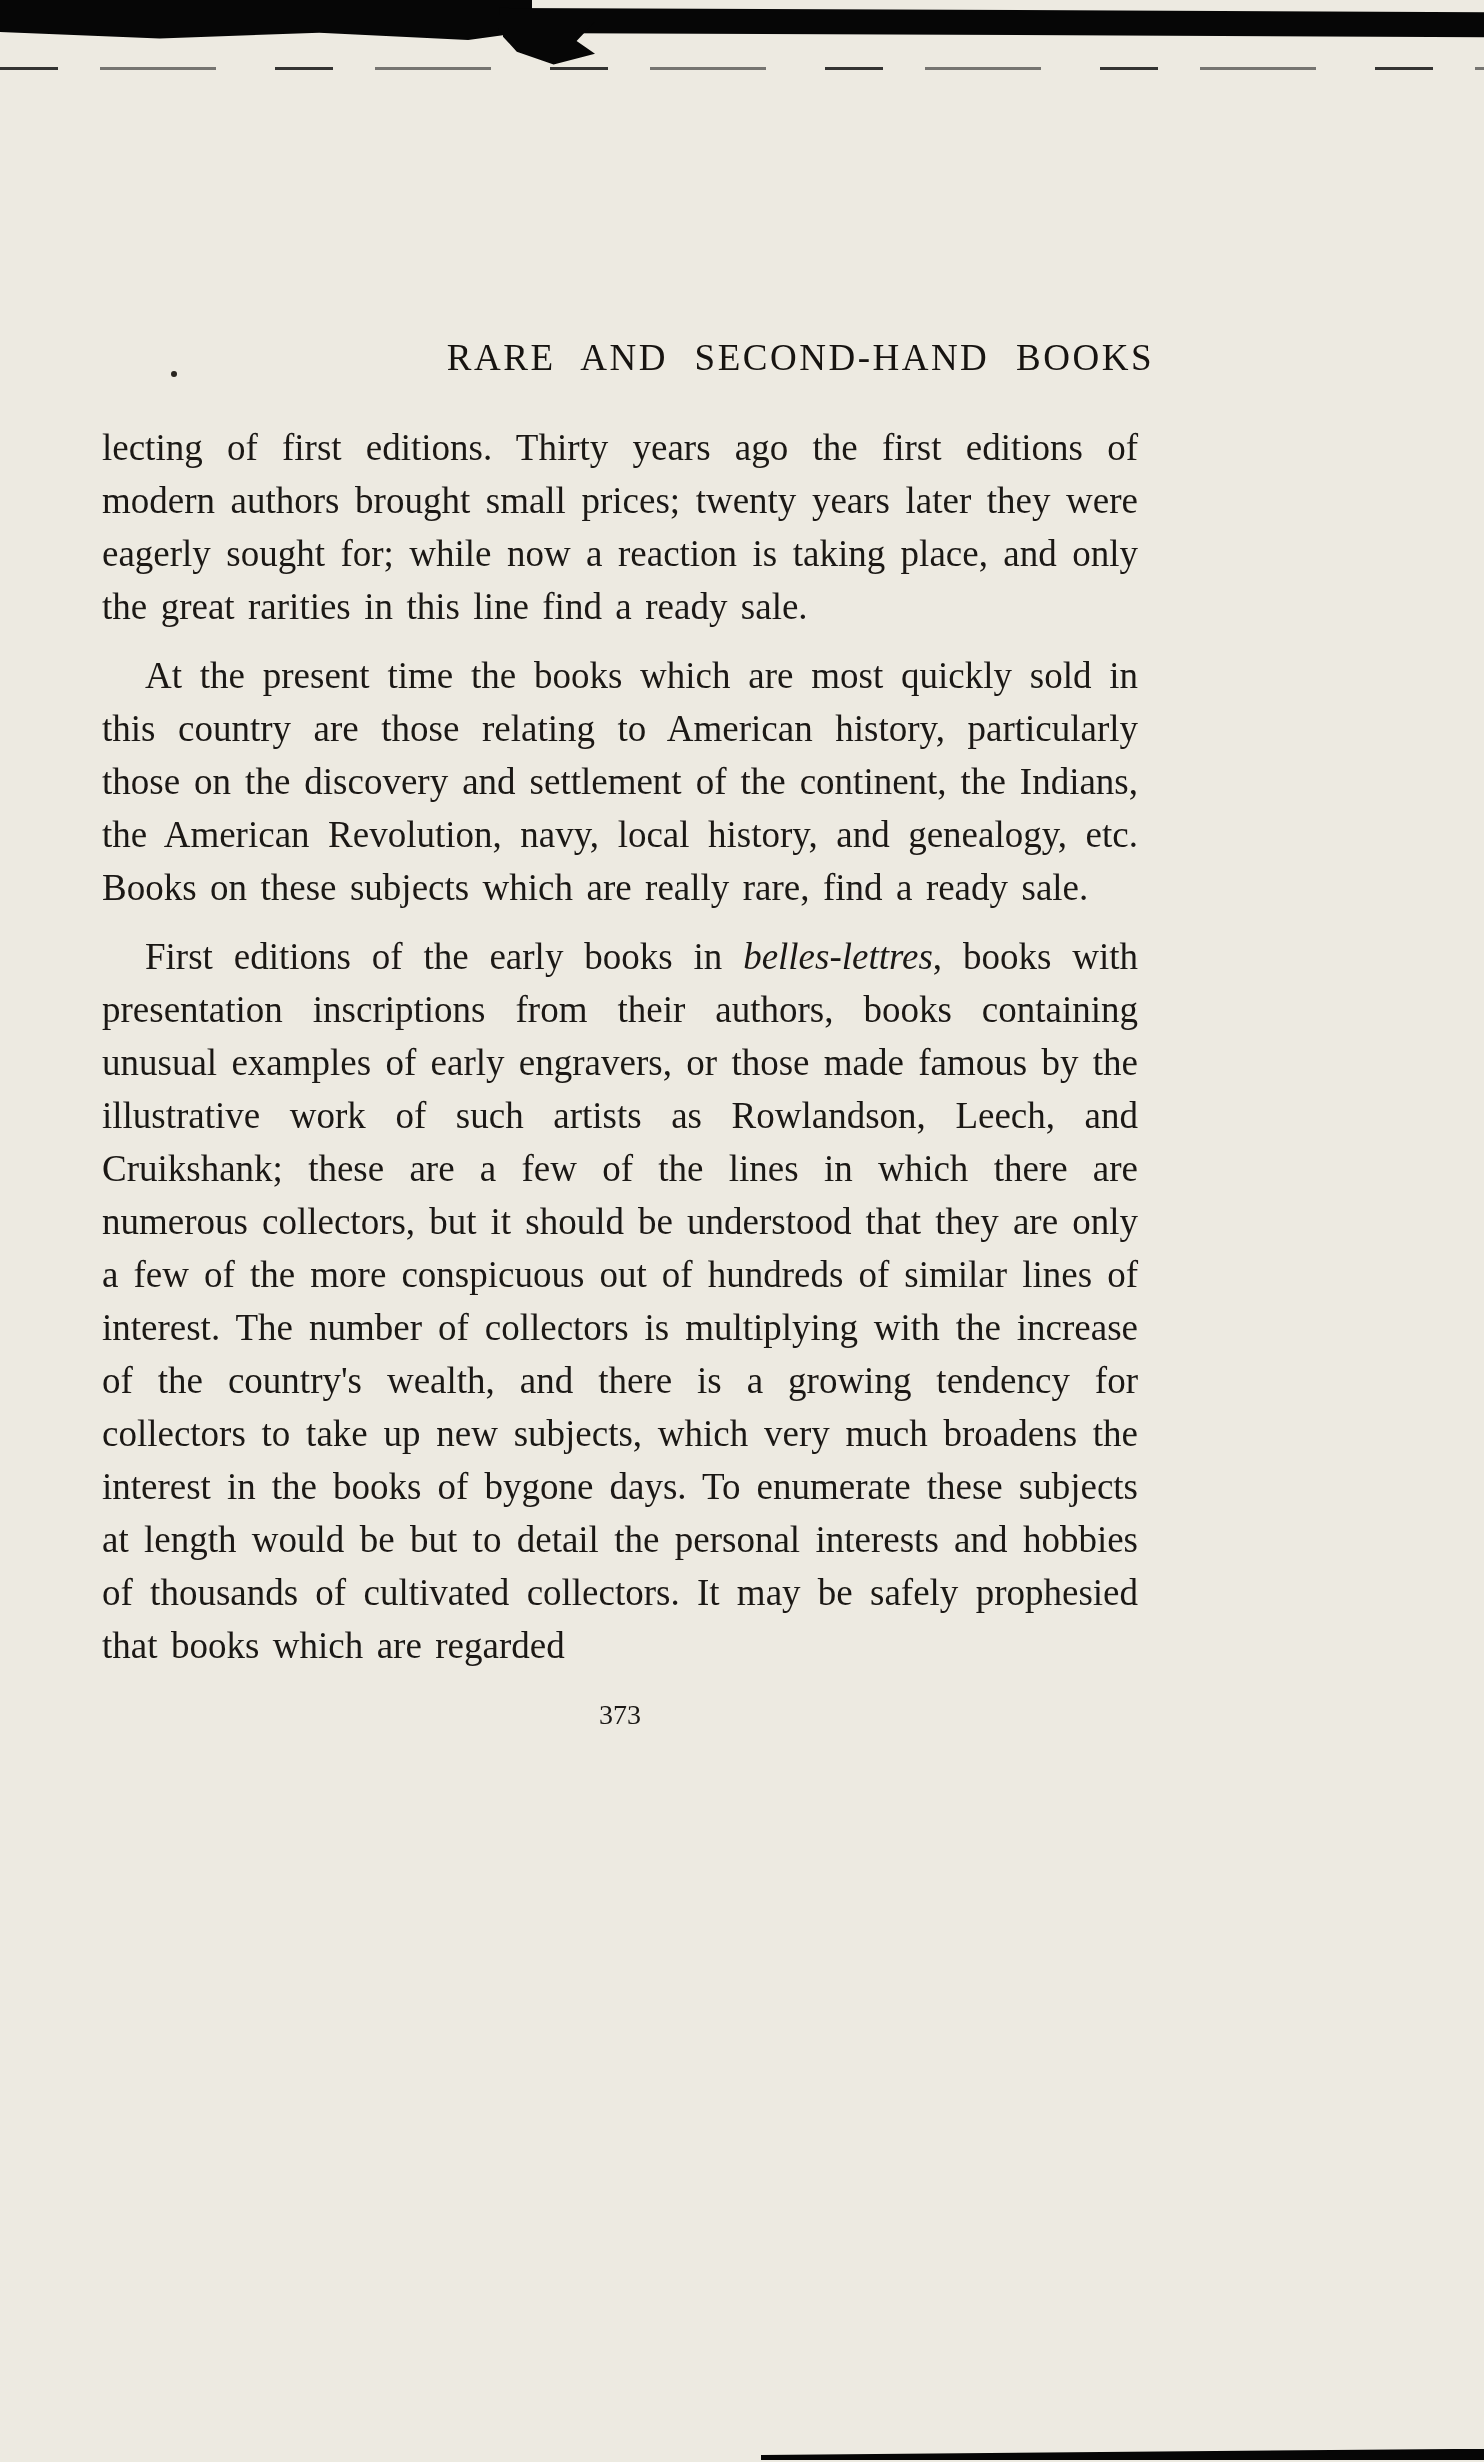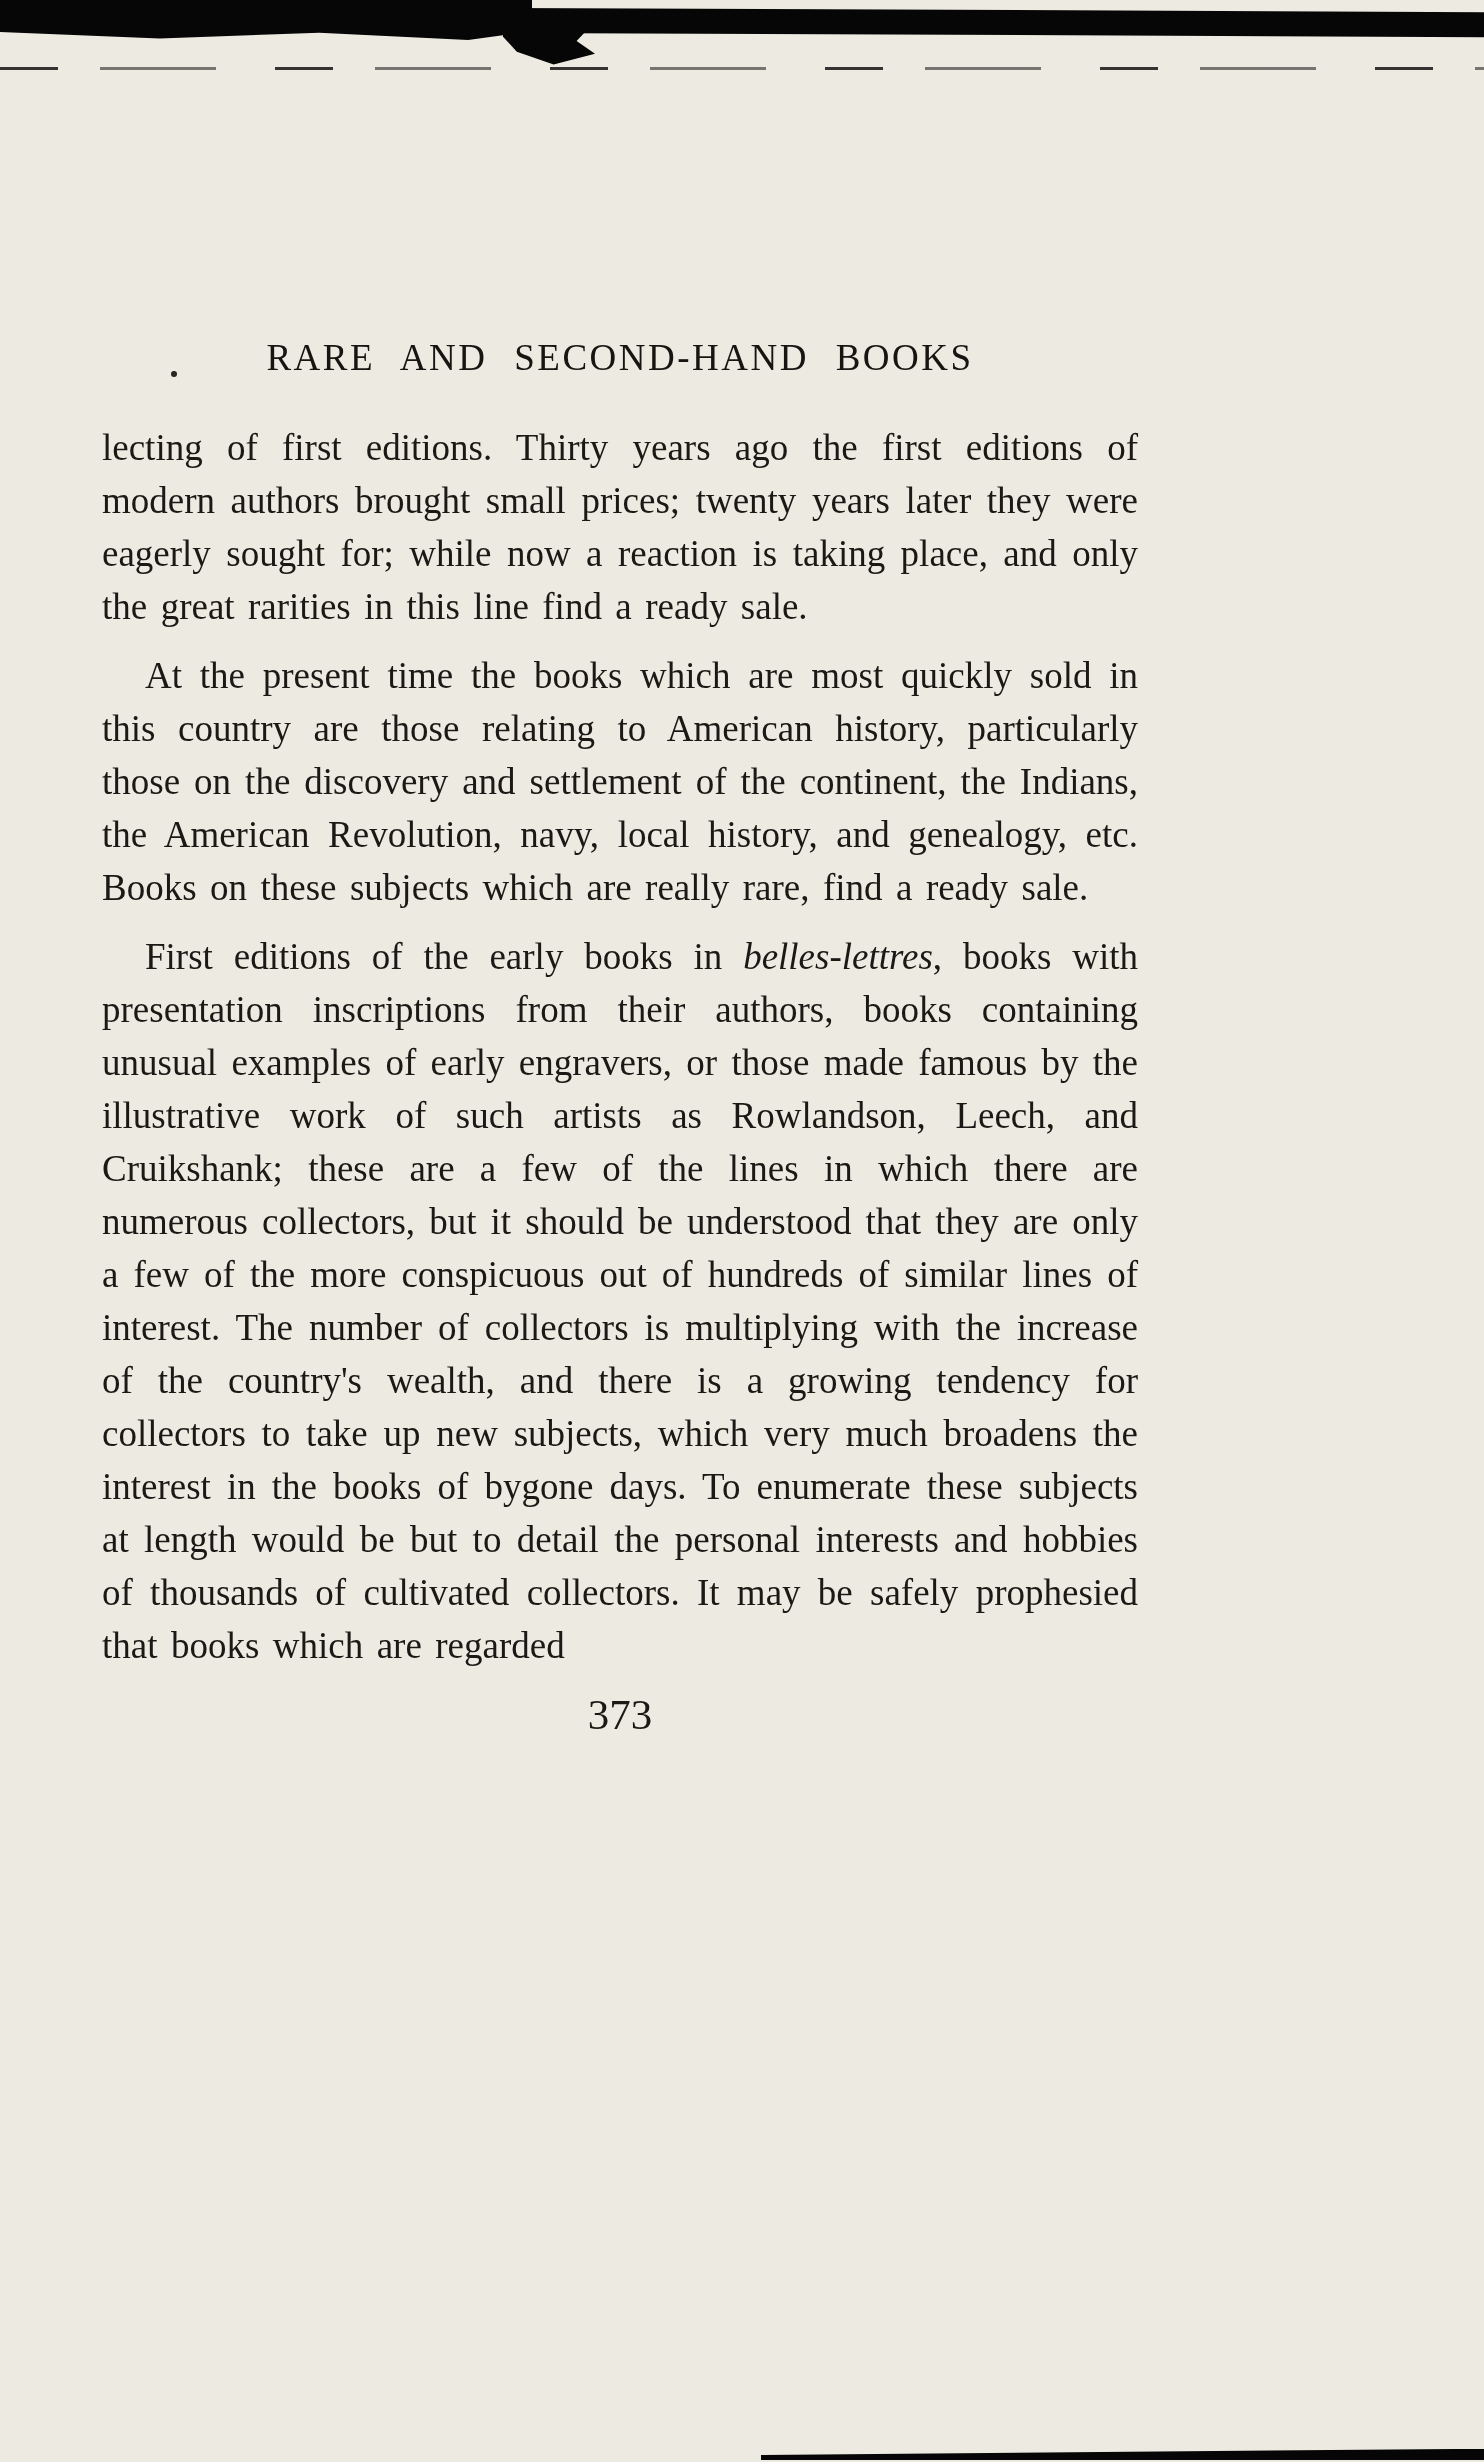--- a/index.html
+++ b/index.html
@@ -80,39 +80,39 @@
     position: absolute;
     left: 86px;
     top: 334px;
     width: 1068px;
   }
   h1.page-header {
     margin: 0 0 40px 0;
     font-size: 37px;
     line-height: 47px;
     font-weight: normal;
-    text-align: center;
+    text-align: right;
     letter-spacing: 2.5px;
     word-spacing: 15px;
     color: #171411;
   }
   .body-text p {
     margin: 16px;
     font-size: 37px;
     line-height: 53px;
     text-align: justify;
     word-spacing: 4.2px;
     color: #1b1815;
   }
   .body-text p.indent {
     text-indent: 43px;
   }
   .page-number {
     margin-top: 5px;
-    font-size: 43px;
+    font-size: 28px;
     line-height: 53px;
     text-align: center;
     color: #1b1815;
   }
 </style>
 </head>
 <body>
 
 <div class="page">
 

